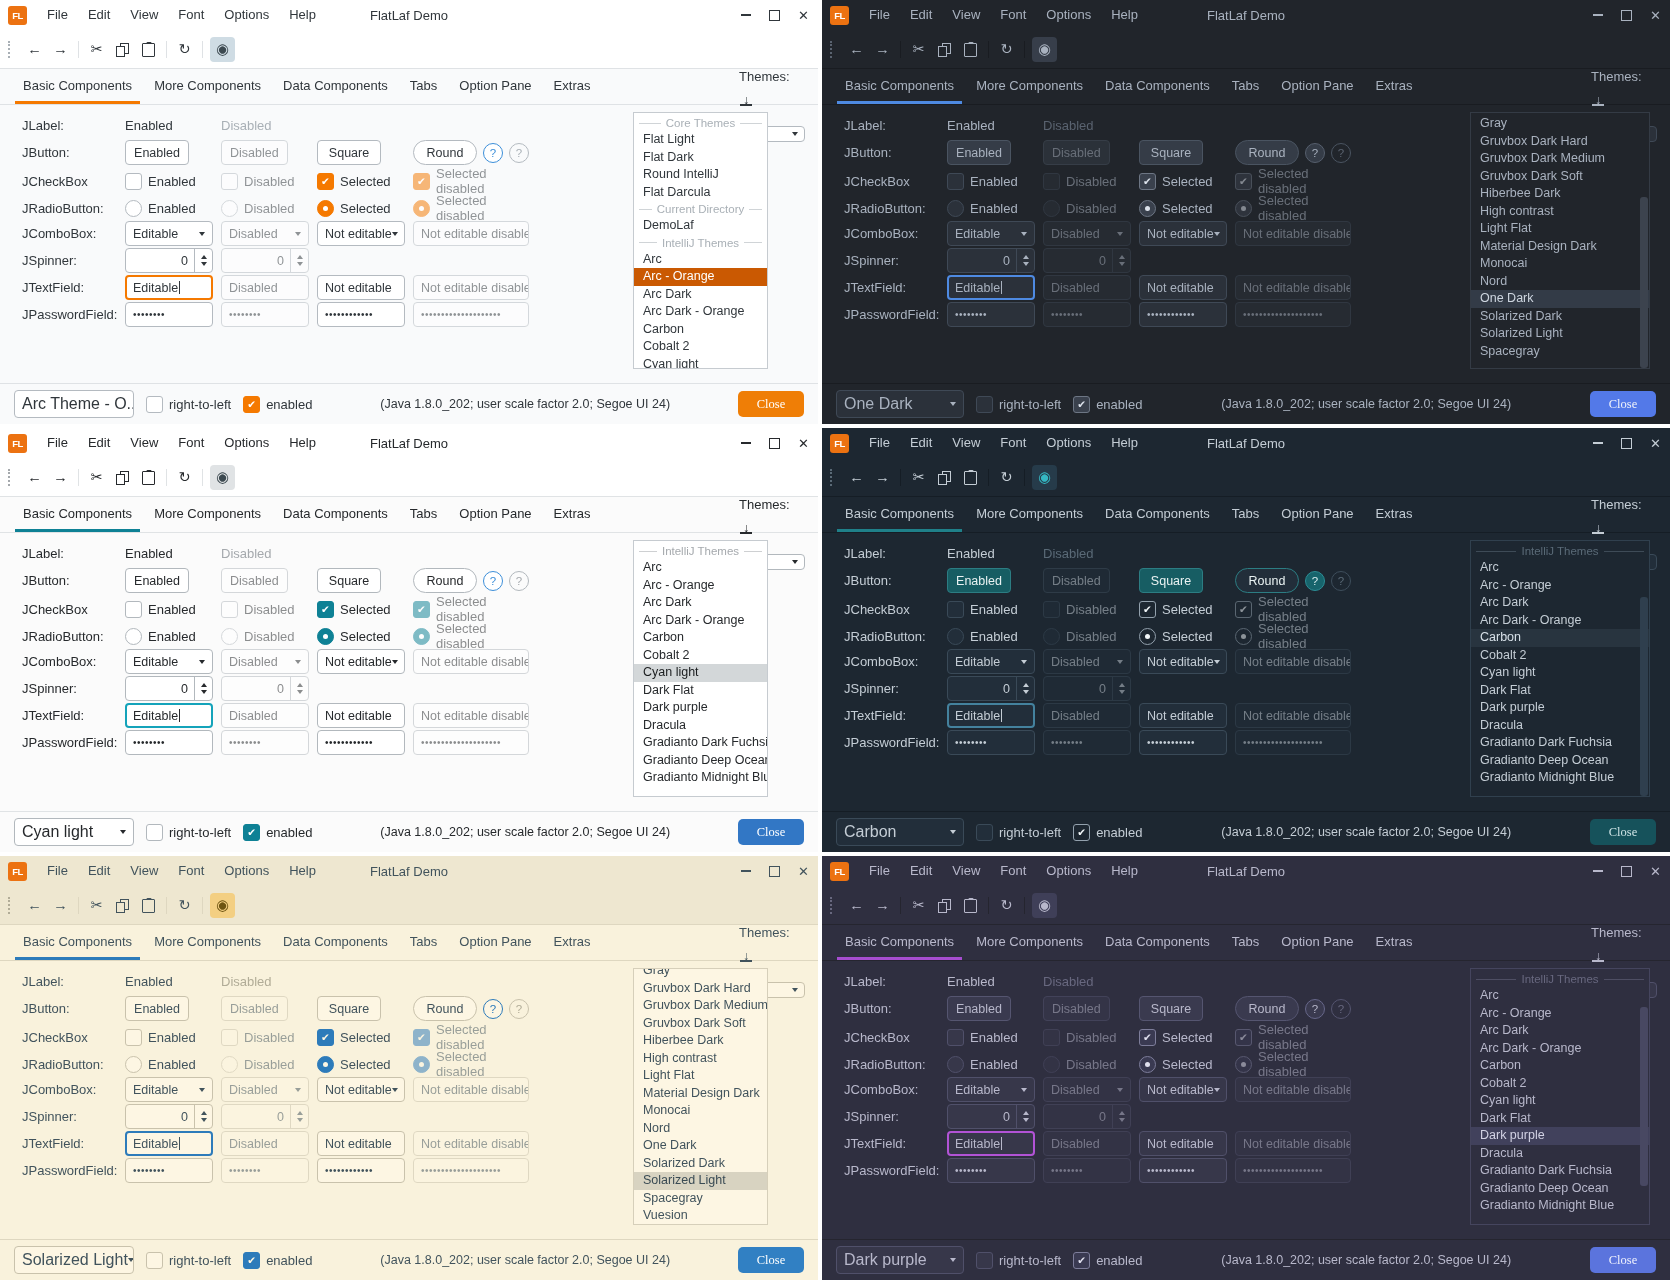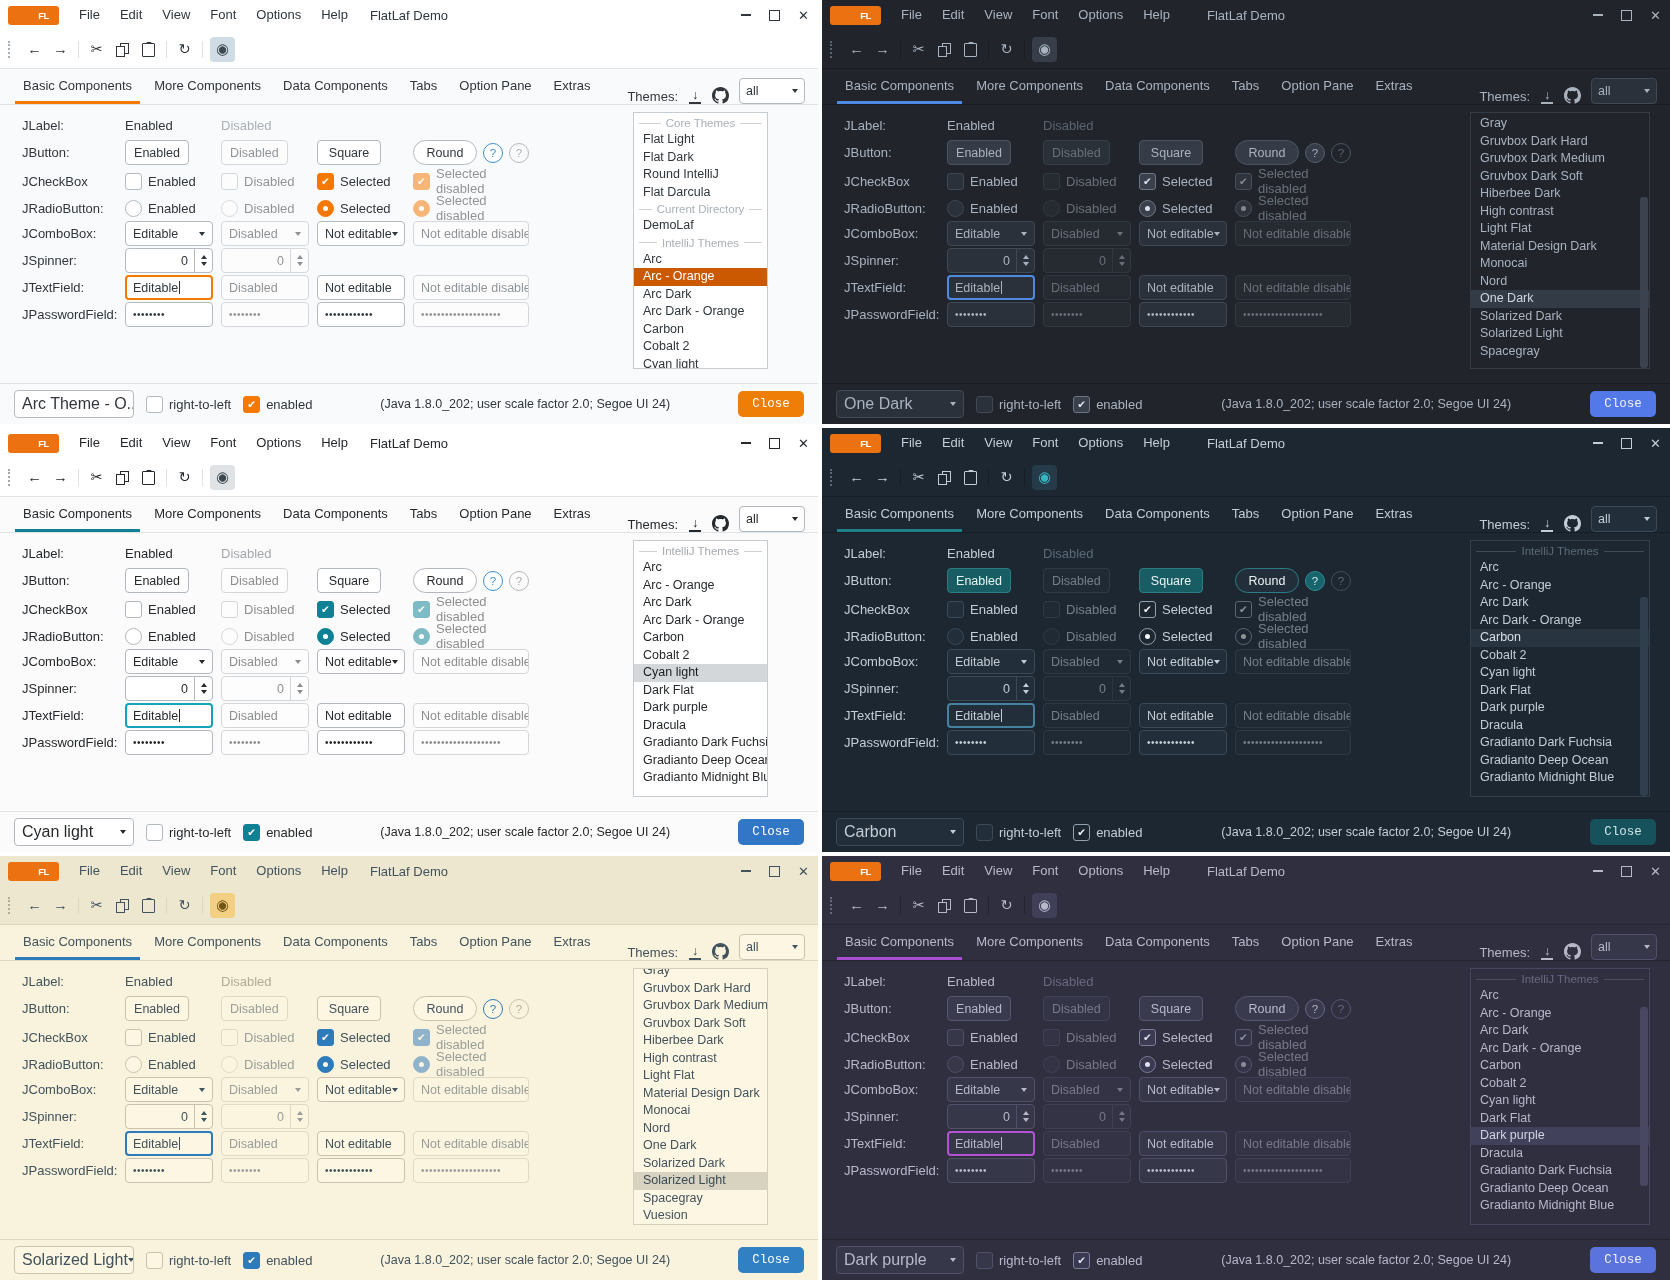--- a/index.html
+++ b/index.html
@@ -1,21 +1,21 @@
 <!DOCTYPE html>
 <html><head>
 <meta charset="utf-8">
 <style>
   html,body{margin:0;padding:0;background:#ffffff;font-family:"Liberation Sans",sans-serif;}
   #root{display:grid;grid-template-columns:818px 848px;grid-template-rows:424px 424px 424px;gap:4px;width:1670px;height:1280px;background:#ffffff;}
   .panel{background:var(--bg);color:var(--text);display:flex;flex-direction:column;overflow:hidden;}
 
   
   .titlebar{height:30px;flex:none;display:flex;align-items:center;padding-left:8px;background:var(--titlebar-bg);position:relative;}
-  .logo{width:31px;height:19px;border-radius:3px;background:#ec7211;color:#fff;font-size:9.5px;font-weight:bold;display:flex;align-items:center;justify-content:center;letter-spacing:-.5px;flex:none;padding-left:20px;}
+  .logo{width:19px;height:19px;border-radius:3px;background:#ec7211;color:#fff;font-size:9.5px;font-weight:bold;display:flex;align-items:center;justify-content:center;letter-spacing:-.5px;flex:none;}
   .menubar{display:flex;margin-left:10px;}
   .menu-item{padding:0 10px;font-size:13px;line-height:30px;}
   .win-title{position:absolute;left:280px;right:280px;text-align:center;font-size:13px;pointer-events:none;}
   .wincontrols{margin-left:auto;display:flex;height:30px;}
   .wc{width:29px;display:flex;align-items:center;justify-content:center;}
   .wc-min::before{content:"";width:10px;height:1.5px;background:currentColor;display:block;}
   .wc-max::before{content:"";width:9px;height:9px;border:1.3px solid currentColor;display:block;}
   .wc-close{font-size:13px;}
 
   
@@ -27,21 +27,21 @@
   .ic-copy{position:relative;width:13px;height:13px;}
   .ic-copy::before{content:"";position:absolute;left:4px;top:0;width:7px;height:9px;border:1.3px solid currentColor;}
   .ic-copy::after{content:"";position:absolute;left:0;top:3px;width:7px;height:9px;border:1.3px solid currentColor;background:var(--titlebar-bg);}
   .ic-paste{position:relative;width:11px;height:12px;border:1.3px solid currentColor;border-radius:1px;margin-top:2px;}
   .ic-paste::before{content:"";position:absolute;left:50%;top:-2.5px;transform:translateX(-50%);width:5px;height:2.5px;background:currentColor;border-radius:1px;}
 
   
   .tabrow{height:35px;flex:none;display:flex;align-items:stretch;padding-left:12px;border-bottom:1px solid var(--sep);}
   .tab{padding:0 11px;line-height:33px;font-size:13px;position:relative;white-space:nowrap;}
   .tab.selected::after{content:"";position:absolute;left:3px;right:3px;bottom:0;height:3px;background:var(--accent);}
-  .themes-head{margin-left:auto;display:flex;align-items:flex-end;gap:10px;padding-right:13px;font-size:13px;}
+  .themes-head{margin-left:auto;display:flex;align-items:flex-start;gap:10px;padding-right:13px;font-size:13px;flex-direction:column;}
   .ic-dl{position:relative;width:14px;height:15px;display:flex;justify-content:center;}
   .ic-dl::before{content:"↓";font-size:12.5px;line-height:12px;}
   .ic-dl::after{content:"";position:absolute;bottom:0;left:1px;right:1px;height:1.6px;background:currentColor;}
   .gh{width:17px;height:17px;}
   .all-combo{width:52px;height:24px;border:1px solid var(--field-border);background:var(--field-bg);border-radius:4px;display:flex;align-items:center;padding:0 6px;font-size:12.5px;color:var(--text);}
   .arrow{margin-left:auto;width:0;height:0;border-left:3.5px solid transparent;border-right:3.5px solid transparent;border-top:4.5px solid currentColor;flex:none;}
 
   
   .main{flex:1;display:flex;align-items:stretch;padding:7px 0 0 22px;min-height:0;}
   .grid{width:516px;flex:none;display:flex;flex-direction:column;}
@@ -78,21 +78,21 @@
   .titem.selected{background:var(--sel-bg);color:var(--sel-text);}
   .tsep{display:flex;align-items:center;gap:5px;height:16px;padding:0 5px;color:var(--muted);font-size:11.5px;white-space:nowrap;}
   .tsep::before,.tsep::after{content:"";flex:1;height:1px;background:var(--muted);opacity:.55;}
   .thumb{position:absolute;right:1px;width:8px;background:var(--scroll);border-radius:3px;}
 
   
   .statusbar{height:40px;flex:none;border-top:1px solid var(--sep);display:flex;align-items:center;gap:12px;padding:0 14px;}
   .sb-combo{width:104px;flex:none;height:26px;border:1px solid var(--field-border);background:var(--field-bg);color:var(--text);border-radius:4px;display:flex;align-items:center;padding:0 7px;font-size:16px;overflow:hidden;white-space:nowrap;}
   .panel--right .sb-combo{width:112px;}
   .sb-java{flex:1;text-align:center;font-size:12.5px;}
-  .sb-close{min-width:66px;height:26px;border:none;border-radius:5px;background:var(--close-bg);color:var(--close-text);display:flex;align-items:center;justify-content:center;font-size:12.5px;font-family:Liberation Mono, monospace;}
+  .sb-close{min-width:66px;height:26px;border:none;border-radius:5px;background:var(--close-bg);color:var(--close-text);display:flex;align-items:center;justify-content:center;font-size:12.5px;font-family:Liberation Serif, serif;}
   .sb-check{font-size:13px;}
 </style>
 </head>
 <body>
 
 <div id="root">
     <section class="panel panel--left" style="--bg: #f9fafb; --titlebar-bg: #ffffff; --text: #30363b; --muted: #a9b0b6; --field-bg: #ffffff; --field-border: #b4bac0; --btn-bg: #ffffff; --btn-border: #b4bac0; --primary-bg: #ffffff; --primary-border: #b4bac0; --primary-text: #30363b; --round-border: #b4bac0; --accent: #f57900; --focus: #f57900; --check-sel-bg: #f57900; --check-sel-border: #f57900; --check-mark: #ffffff; --help1-bg: #ffffff; --help1-border: #3d8fd9; --help1-text: #3d8fd9; --list-bg: #ffffff; --list-border: #c6cbd0; --sel-bg: #ca5902; --sel-text: #ffffff; --close-bg: #ef7e06; --close-text: #ffffff; --eye-bg: #cfdce4; --eye-color: #3c4950; --sep: #dfe2e5; --scroll: #c4c9ce;">
     <header class="titlebar">
       <span class="logo">FL</span>
       <nav class="menubar">

